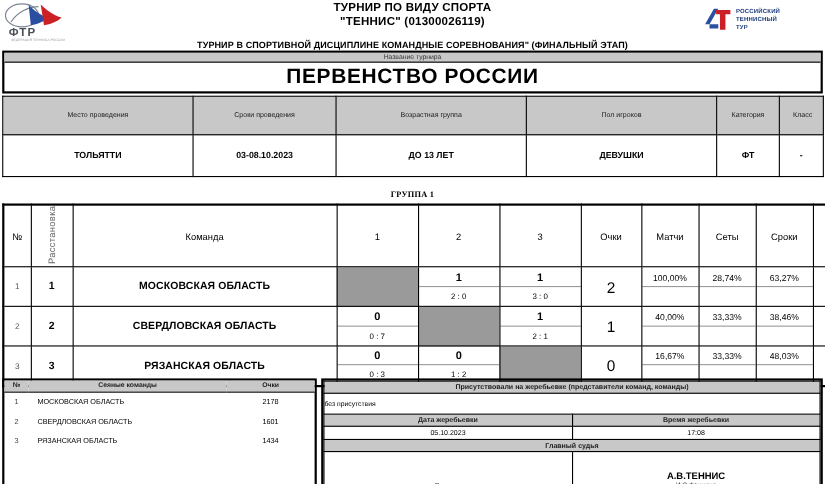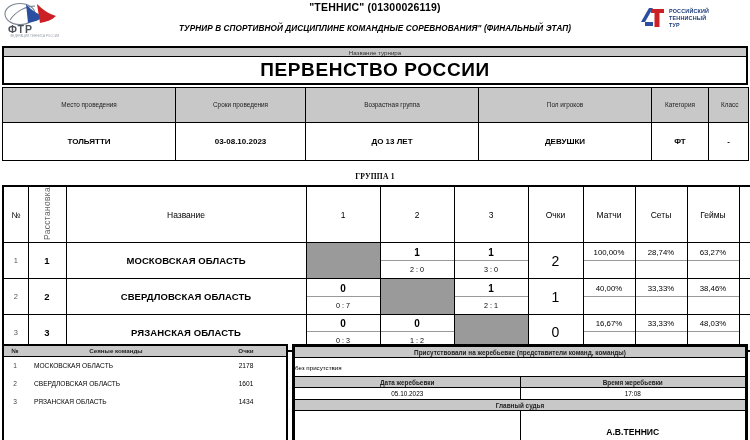--- a/index.html
+++ b/index.html
@@ -43,21 +43,21 @@
   .title-block {
     position: absolute; left: 0; right: 0; top: 1px;
     text-align: center;
   }
   .t1 {
     font-size: 10.5px; font-weight: bold; line-height: 13px;
     letter-spacing: .2px;
   }
   .t2 {
     font-size: 8.2px; font-weight: bold; line-height: 12px;
-    margin-top: 9px; letter-spacing: .1px; font-style: italic;
+    margin-top: 9px; letter-spacing: .1px;
   }
 
   
   .band-outer {
     margin: 0 2px;
     border: 2px solid #000;
   }
   .band-label {
     background: #c8c8c8;
     border-bottom: 1px solid #000;
@@ -288,20 +288,21 @@
         <ellipse cx="16" cy="12" rx="15" ry="10.5" fill="none" stroke="#7d8694" stroke-width="1.1"></ellipse>
         <path d="M6 18 C12 9, 22 4, 31 4" fill="none" stroke="#7d8694" stroke-width="1.1"></path>
         <path d="M22 2 C26 7, 33 12, 40 14 C36 18, 30 20, 24 21 Z" fill="#2a4fa0"></path>
         <path d="M33 2 C38 7, 45 12, 52 14 C48 18, 42 20, 36 21 Z" fill="#cc2027"></path>
         <text x="4" y="31" font-family="Liberation Sans, sans-serif" font-size="10.5" font-weight="bold" fill="#4a4f58" letter-spacing="1">ФТР</text>
         <text x="6" y="35" font-family="Liberation Sans, sans-serif" font-size="3.1" fill="#9aa0a8">ФЕДЕРАЦИЯ ТЕННИСА РОССИИ</text>
       </svg>
     </div>
 
     <div class="title-block">
+      <div class="t1">ТУРНИР ПО ВИДУ СПОРТА</div>
       <div class="t1">"ТЕННИС" (01300026119)</div>
       <div class="t2">ТУРНИР В СПОРТИВНОЙ ДИСЦИПЛИНЕ КОМАНДНЫЕ СОРЕВНОВАНИЯ" (ФИНАЛЬНЫЙ ЭТАП)</div>
     </div>
 
     <div class="rtt-logo">
       <div class="rtt-mark">
         <svg width="26" height="24" viewBox="0 0 26 24">
           <path d="M1 16 L9 2 L13 2 L5 16 Z" fill="#2a4fa0"></path>
           <path d="M5 16 L13 16 L13 20 L5 20 Z" fill="#2a4fa0"></path>
           <path d="M11 3 L24 3 L24 7 L19.5 7 L19.5 21 L14.5 21 L14.5 7 L11 7 Z" fill="#cc2027"></path>
@@ -363,28 +364,28 @@
         <col style="width:55px">
         <col style="width:52px">
           <col style="width:52px">
           <col style="width:52px">
         <col style="width:56px">
       </colgroup>
       <thead>
         <tr>
           <th>№</th>
           <th class="c-rank"><span class="vtext">Расстановка</span></th>
-          <th class="c-team">Название</th>
+          <th class="c-team">Команда</th>
           <th>1</th>
           <th>2</th>
           <th>3</th>
           <th>Очки</th>
           <th>Матчи</th>
           <th>Сеты</th>
-          <th>Геймы</th>
+          <th>Сроки</th>
           <th>Место</th>
         </tr>
       </thead>
       <tbody>
 
         <tr>
           <td class="num">1</td>
           <td class="seed">1</td>
           <td class="team">МОСКОВСКАЯ ОБЛАСТЬ</td>
           <td class="diag"></td>

